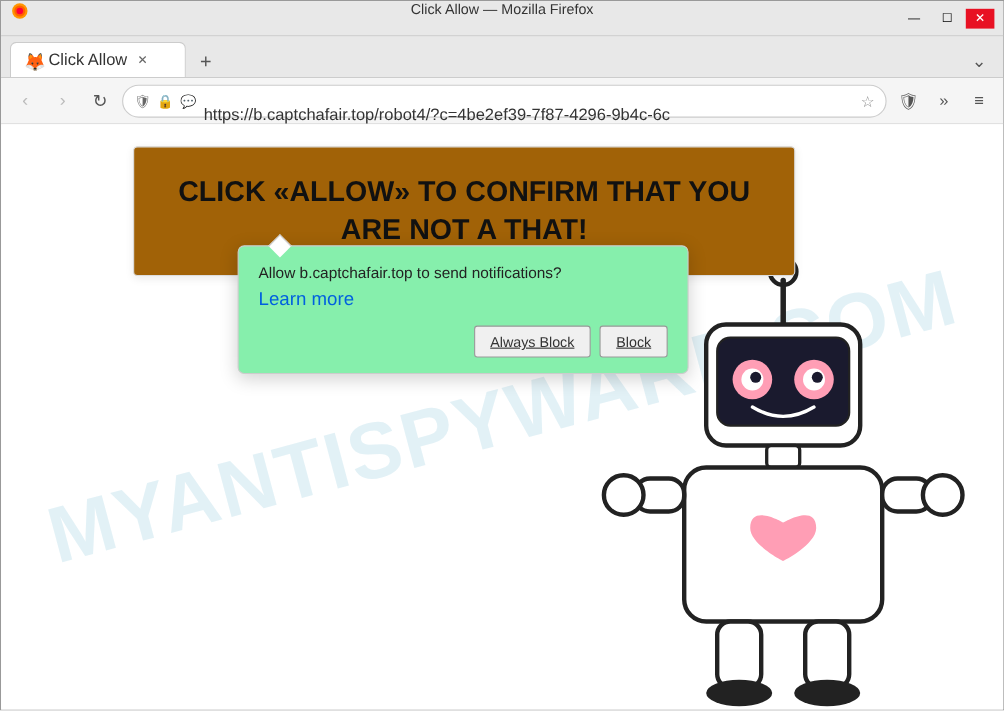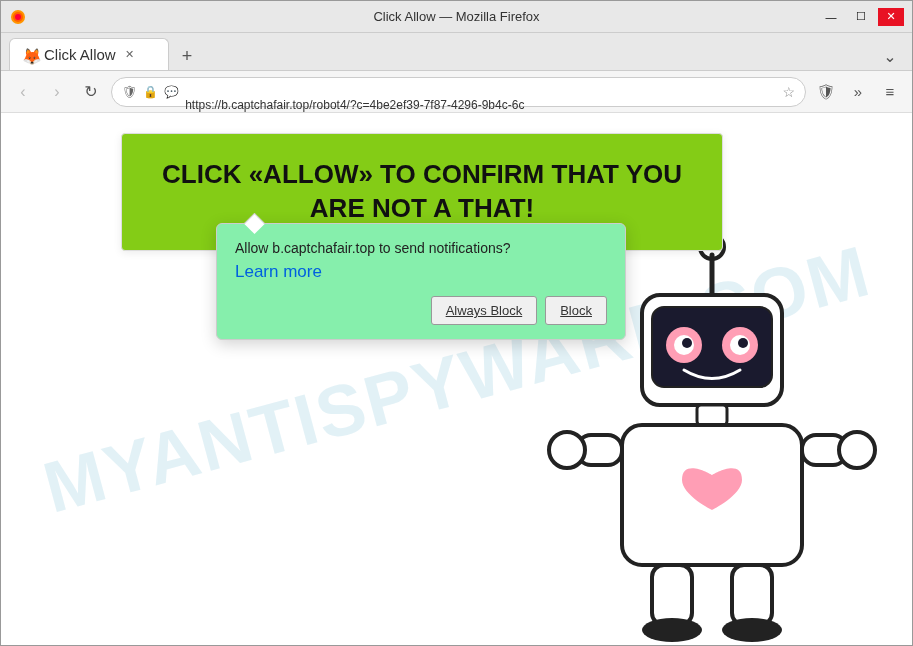--- a/index.html
+++ b/index.html
@@ -12,21 +12,20 @@
       display: flex;
       flex-direction: column;
       border: 1px solid #999;
     }
 
     
     .title-bar {
       background: #e8e8e8;
       height: 32px;
       display: flex;
-      align-items: center;
       padding: 0 8px;
       border-bottom: 1px solid #ccc;
       position: relative;
     }
     .title-bar-title {
       flex: 1;
       text-align: center;
       font-size: 13px;
       color: #333;
       position: absolute;
@@ -160,21 +159,21 @@
       display: flex;
       align-items: center;
       padding: 0 10px;
       gap: 6px;
     }
     .url-icon {
       font-size: 12px;
       color: #666;
     }
     .url-text {
-      font-size: 12px;
+      font-size: 15px;
       color: #333;
       flex: 1;
       margin-top: 26px;
     }
     .url-star {
       font-size: 14px;
       color: #888;
       cursor: pointer;
     }
     .toolbar-icons {
@@ -260,21 +259,21 @@
       background: #fff;
       position: relative;
       overflow: hidden;
     }
 
     
     .captcha-box {
       position: absolute;
       top: 20px;
       left: 120px;
-      background: #84cc16;
+      background: #a16207;
       border: 1px solid #ddd;
       border-radius: 4px;
       padding: 24px 40px;
       text-align: center;
       box-shadow: 0 2px 8px rgba(0,0,0,0.08);
       z-index: 10;
     }
     .captcha-box::after {
       content: '';
       position: absolute;

